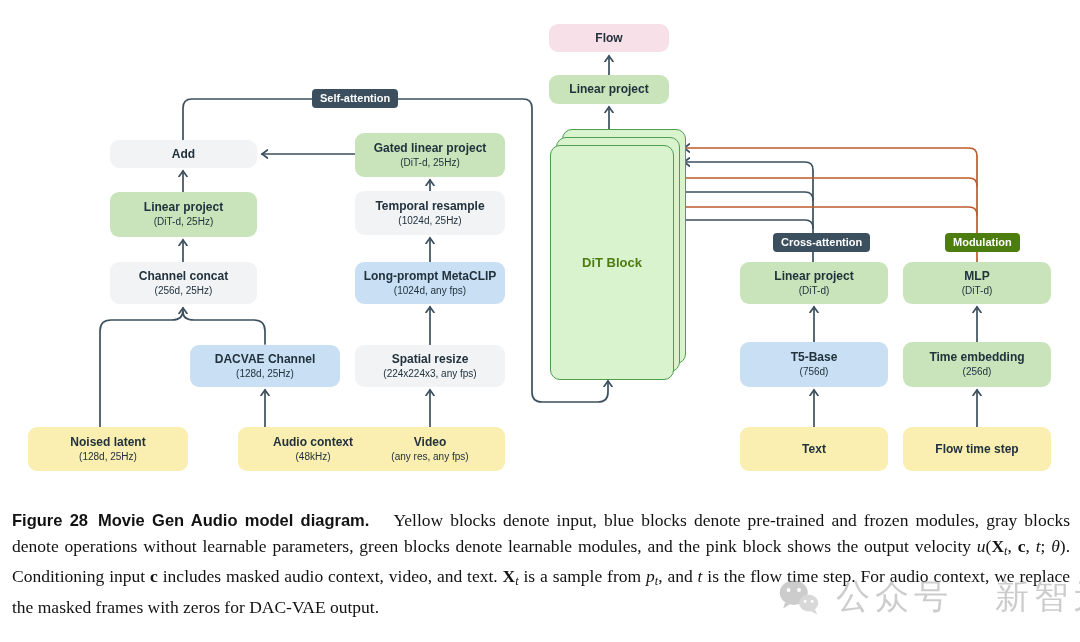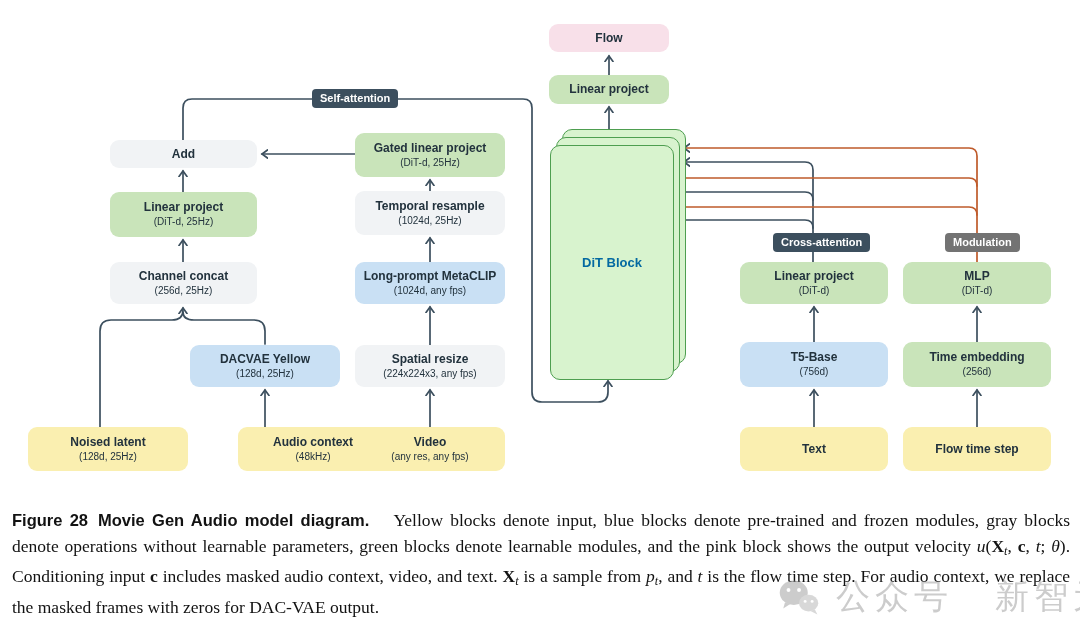--- a/index.html
+++ b/index.html
@@ -12,25 +12,25 @@
   .blk .s{font-weight:400;font-size:10px;line-height:14px;}
   .c-yellow{background:#FAEFB0;}
   .c-blue{background:#C9E0F4;}
   .c-green{background:#C9E4BA;}
   .c-gray{background:#F1F3F5;}
   .c-pink{background:#F8E0E9;}
   
   .dit-layer{position:absolute;width:122px;height:233px;background:#D8F3CE;
              border:1.6px solid #4E9E50;border-radius:10px;z-index:2;}
   #dit-front{display:flex;align-items:center;justify-content:center;
-             font-weight:700;font-size:13px;color:#0369a1;}
+             font-weight:700;font-size:13px;color:#4d7c0f;}
   
   .badge{position:absolute;background:#3C4F5E;color:#ffffff;font-weight:600;font-size:11px;
          line-height:13px;padding:3px 8px;border-radius:4px;z-index:3;white-space:nowrap;}
-  .badge.orange{background:#737373;}
+  .badge.orange{background:#4d7c0f;}
   
   #wires{position:absolute;left:0;top:0;z-index:1;}
   #wires path{fill:none;stroke:#3C4F5E;stroke-width:1.7;stroke-linecap:round;}
   #wires path.o{stroke:#BF5B2B;}
   
   .caption{position:absolute;left:12px;top:508px;width:1058px;z-index:2;
            font-family:"Liberation Serif",serif;font-size:17.5px;line-height:25.5px;
            text-align:justify;color:#121212;}
   .cap-label{font-family:"Liberation Sans",sans-serif;font-weight:700;font-size:16.5px;
              margin-right:10px;}
@@ -113,21 +113,21 @@
   </div>
   <div class="blk c-gray" style="left:110px;top:262px;width:147px;height:42px;">
     <span class="t">Channel concat</span>
     <span class="s">(256d, 25Hz)</span>
   </div>
   <div class="blk c-yellow" style="left:28px;top:427px;width:160px;height:44px;">
     <span class="t">Noised latent</span>
     <span class="s">(128d, 25Hz)</span>
   </div>
   <div class="blk c-blue" style="left:190px;top:345px;width:150px;height:42px;">
-    <span class="t">DACVAE Yellow</span>
+    <span class="t">DACVAE Channel</span>
     <span class="s">(128d, 25Hz)</span>
   </div>
   <div class="blk c-yellow" style="left:190px;top:427px;width:150px;height:44px;margin-left:48px;">
     <span class="t">Audio context</span>
     <span class="s">(48kHz)</span>
   </div>
 
   <div class="blk c-green" style="left:355px;top:133px;width:150px;height:44px;">
     <span class="t">Gated linear project</span>
     <span class="s">(DiT-d, 25Hz)</span>

